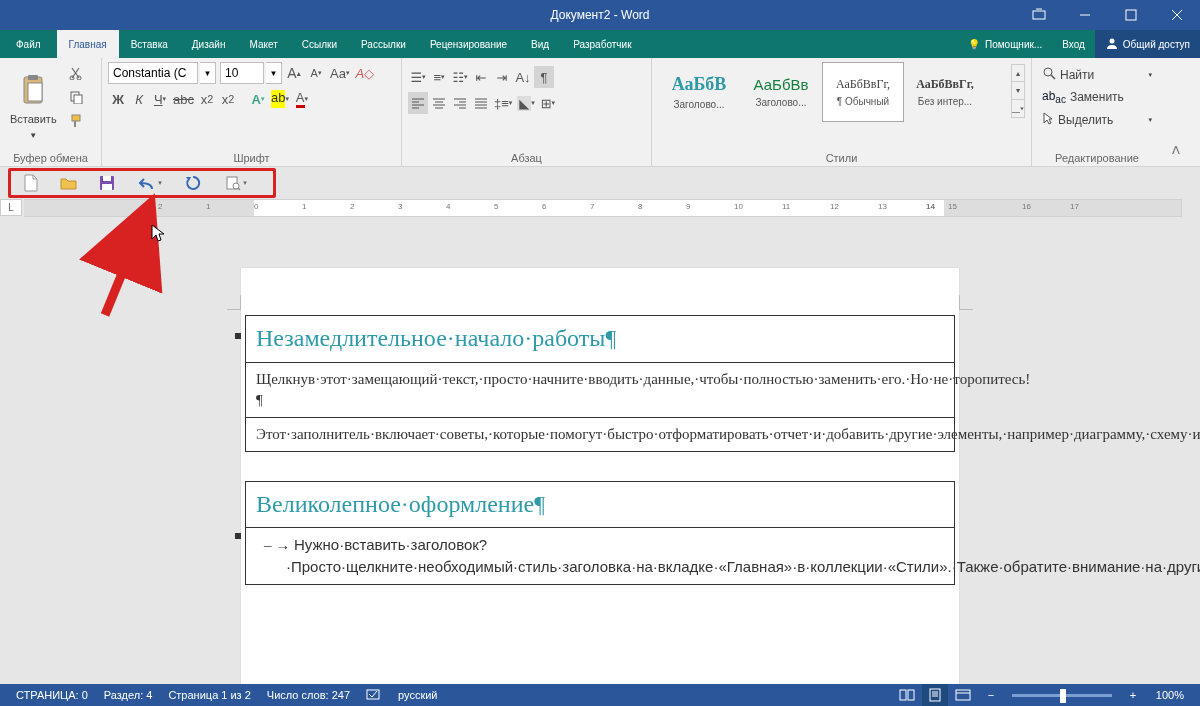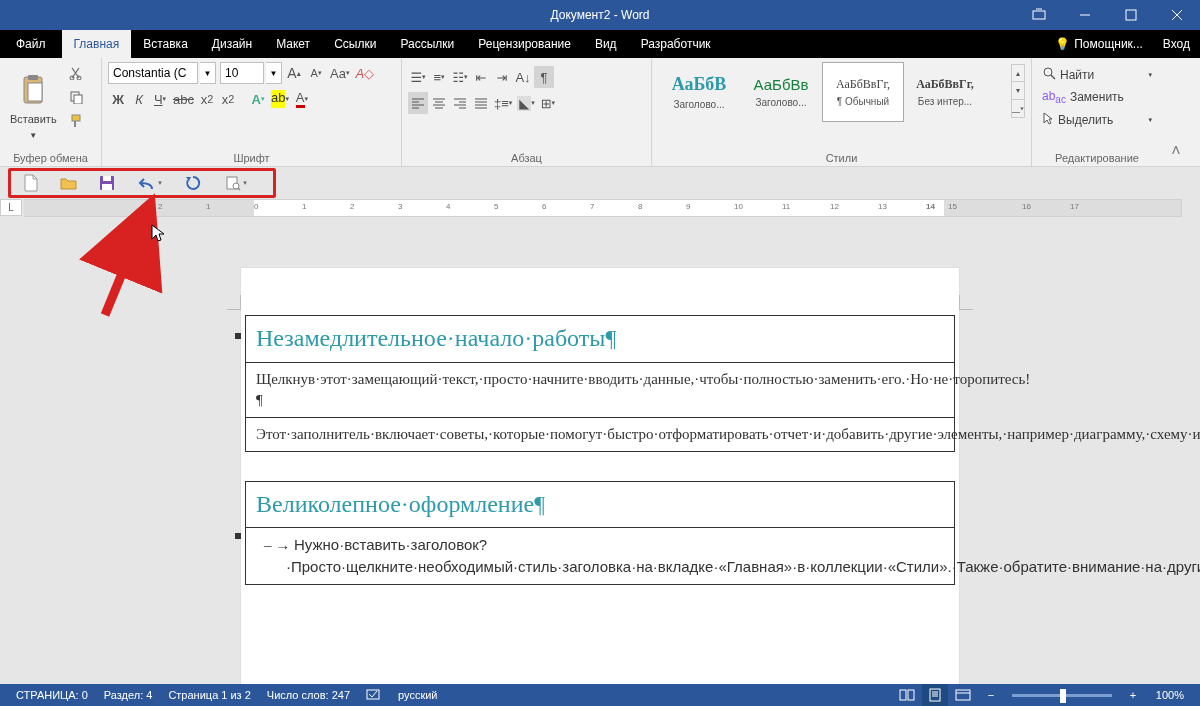--- a/index.html
+++ b/index.html
@@ -1,21 +1,21 @@
 <!DOCTYPE html>
 <html><head>
 <meta charset="utf-8">
 <style>
 * { margin: 0; padding: 0; box-sizing: border-box; font-family: 'Segoe UI', Tahoma, sans-serif; }
 body { background: #e6e6e6; width: 1200px; height: 706px; overflow: hidden; position: relative; }
 .titlebar { background: #2b579a; height: 30px; display: flex; align-items: center; justify-content: space-between; color: white; font-size: 12px; }
 .titlebar-center { position: absolute; left: 50%; transform: translateX(-50%); }
 .titlebar-right { display: flex; gap: 0; }
 .titlebar-btn { width: 46px; height: 30px; display: flex; align-items: center; justify-content: center; cursor: pointer; }
-.ribbon-tabs { background: #000000; height: 28px; display: flex; align-items: center; color: white; font-size: 12px; }
+.ribbon-tabs { background: #0f766e; height: 28px; display: flex; align-items: center; color: white; font-size: 10px; }
 .ribbon-tab { height: 28px; padding: 0 12px; display: flex; align-items: center; cursor: pointer; }
 .ribbon-tab.active { background: #f1f1f1; color: #2b579a; }
 .ribbon-tab.file { padding: 0 16px; }
 .ribbon-right { margin-left: auto; display: flex; align-items: center; }
 .ribbon-right-item { padding: 0 10px; display: flex; align-items: center; gap: 4px; height: 28px; cursor: pointer; }
 .ribbon-right-item.share { background: #1e4a7f; }
 .ribbon-content { background: #f1f1f1; height: 109px; display: flex; border-bottom: 1px solid #d4d4d4; }
 .ribbon-group { border-right: 1px solid #d4d4d4; padding: 4px 6px 2px 6px; display: flex; flex-direction: column; position: relative; }
 .ribbon-group-label { font-size: 11px; color: #666; text-align: center; margin-top: auto; padding-top: 2px; position: relative; }
 .ribbon-group-body { display: flex; gap: 4px; flex: 1; }
@@ -99,20 +99,29 @@
   <div class="ribbon-tab">Рассылки</div>
   <div class="ribbon-tab">Рецензирование</div>
   <div class="ribbon-tab">Вид</div>
   <div class="ribbon-tab">Разработчик</div>
   <div class="ribbon-right">
     <div class="ribbon-right-item">
       <span>💡</span>
       <span>Помощник...</span>
     </div>
     <div class="ribbon-right-item">Вход</div>
+    <div class="ribbon-right-item share">
+      <span>
+        <svg width="14" height="14">
+            <circle cx="7" cy="5" r="2.5" fill="white"></circle>
+            <path d="M2 13 Q2 9 7 9 Q12 9 12 13" fill="white"></path>
+          </svg>
+      </span>
+      <span>Общий доступ</span>
+    </div>
   </div>
 </div>
 
 <div class="ribbon-content">
 
   <div class="ribbon-group" style="width:102px">
     <div class="ribbon-group-body">
       <div class="big-btn">
         <svg width="30" height="34">
             <rect x="6" y="4" width="18" height="26" rx="2" fill="#d9b779" stroke="#888"></rect>
@@ -279,21 +288,21 @@
     <div style="flex:1;display:flex;flex-direction:column;gap:2px;padding-top:2px">
       <div class="edit-item">
         <span><svg width="14" height="14">
               <circle cx="6" cy="6" r="4" fill="none" stroke="#555"></circle>
               <line x1="9" y1="9" x2="13" y2="13" stroke="#555" stroke-width="1.5"></line>
             </svg></span>
         <span>Найти</span>
         <span style="font-size:7px;margin-left:auto">▾</span>
       </div>
       <div class="edit-item">
-        <span style="color:#8b5cf6">ab<sub>ac</sub></span>
+        <span style="color:#0f172a">ab<sub>ac</sub></span>
         <span>Заменить</span>
       </div>
       <div class="edit-item">
         <span><svg width="12" height="14">
               <path d="M2 2 L2 12 L5 9 L7 13 L9 12 L7 8 L10 8 Z" fill="white" stroke="#555"></path>
             </svg></span>
         <span>Выделить</span>
         <span style="font-size:7px;margin-left:auto">▾</span>
       </div>
     </div>

